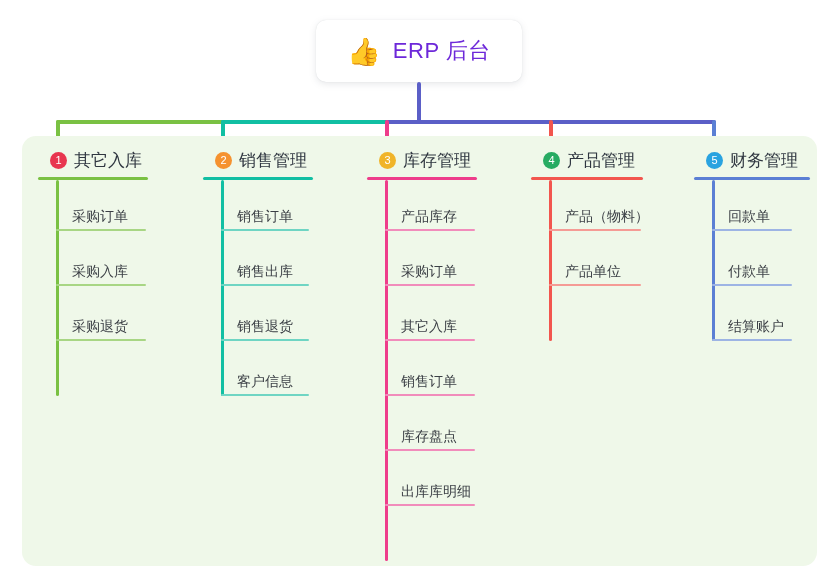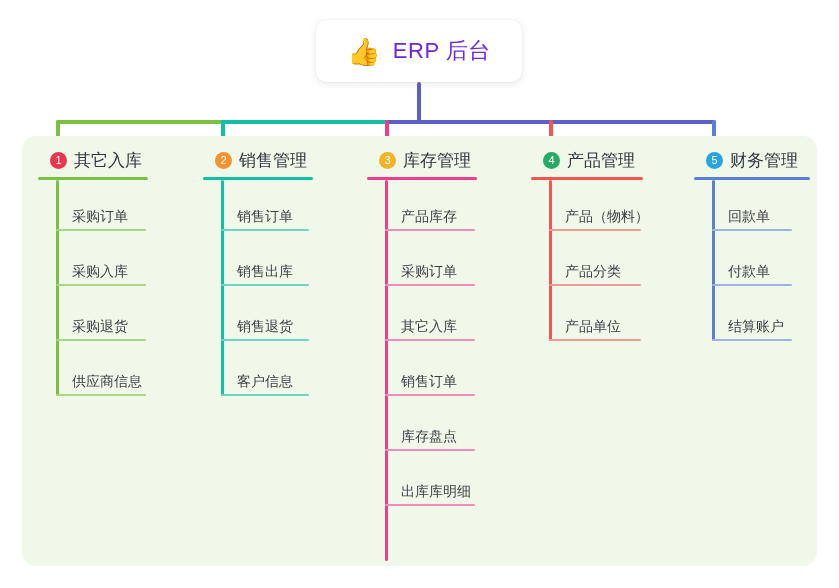--- a/index.html
+++ b/index.html
@@ -96,24 +96,20 @@
             <div class="leaf-rule" style="background: rgb(168, 214, 132); width: 90px;"></div>
           </div>
           <div class="leaf">
             <span class="leaf-label">采购入库</span>
             <div class="leaf-rule" style="background: rgb(168, 214, 132); width: 90px;"></div>
           </div>
           <div class="leaf">
             <span class="leaf-label">采购退货</span>
             <div class="leaf-rule" style="background: rgb(168, 214, 132); width: 90px;"></div>
           </div>
-          <div class="leaf">
-            <span class="leaf-label">供应商信息</span>
-            <div class="leaf-rule" style="background: rgb(168, 214, 132); width: 90px;"></div>
-          </div>
         </div>
       </div>
       <div class="col" style="left: 203px; width: 148px;">
         <div class="col-head">
           <span class="badge" style="background: rgb(245, 146, 47);">2</span>
           <span class="col-title">销售管理</span>
         </div>
         <div class="head-rule" style="background: rgb(17, 191, 163); width: 110px; margin-left: 0px;"></div>
         <div class="branch">
           <div class="spine" style="background: rgb(17, 191, 163); height: 216px;"></div>
@@ -175,24 +171,20 @@
           <span class="col-title">产品管理</span>
         </div>
         <div class="head-rule" style="background: rgb(242, 86, 78); width: 112px; margin-left: 0px;"></div>
         <div class="branch">
           <div class="spine" style="background: rgb(242, 86, 78); height: 161px;"></div>
           <div class="leaf">
             <span class="leaf-label">产品（物料）</span>
             <div class="leaf-rule" style="background: rgb(245, 155, 149); width: 92px;"></div>
           </div>
           <div class="leaf">
-            <span class="leaf-label">产品分类</span>
-            <div class="leaf-rule" style="background: rgb(245, 155, 149); width: 92px;"></div>
-          </div>
-          <div class="leaf">
             <span class="leaf-label">产品单位</span>
             <div class="leaf-rule" style="background: rgb(245, 155, 149); width: 92px;"></div>
           </div>
         </div>
       </div>
       <div class="col" style="left: 694px; width: 148px;">
         <div class="col-head">
           <span class="badge" style="background: rgb(41, 163, 224);">5</span>
           <span class="col-title">财务管理</span>
         </div>

